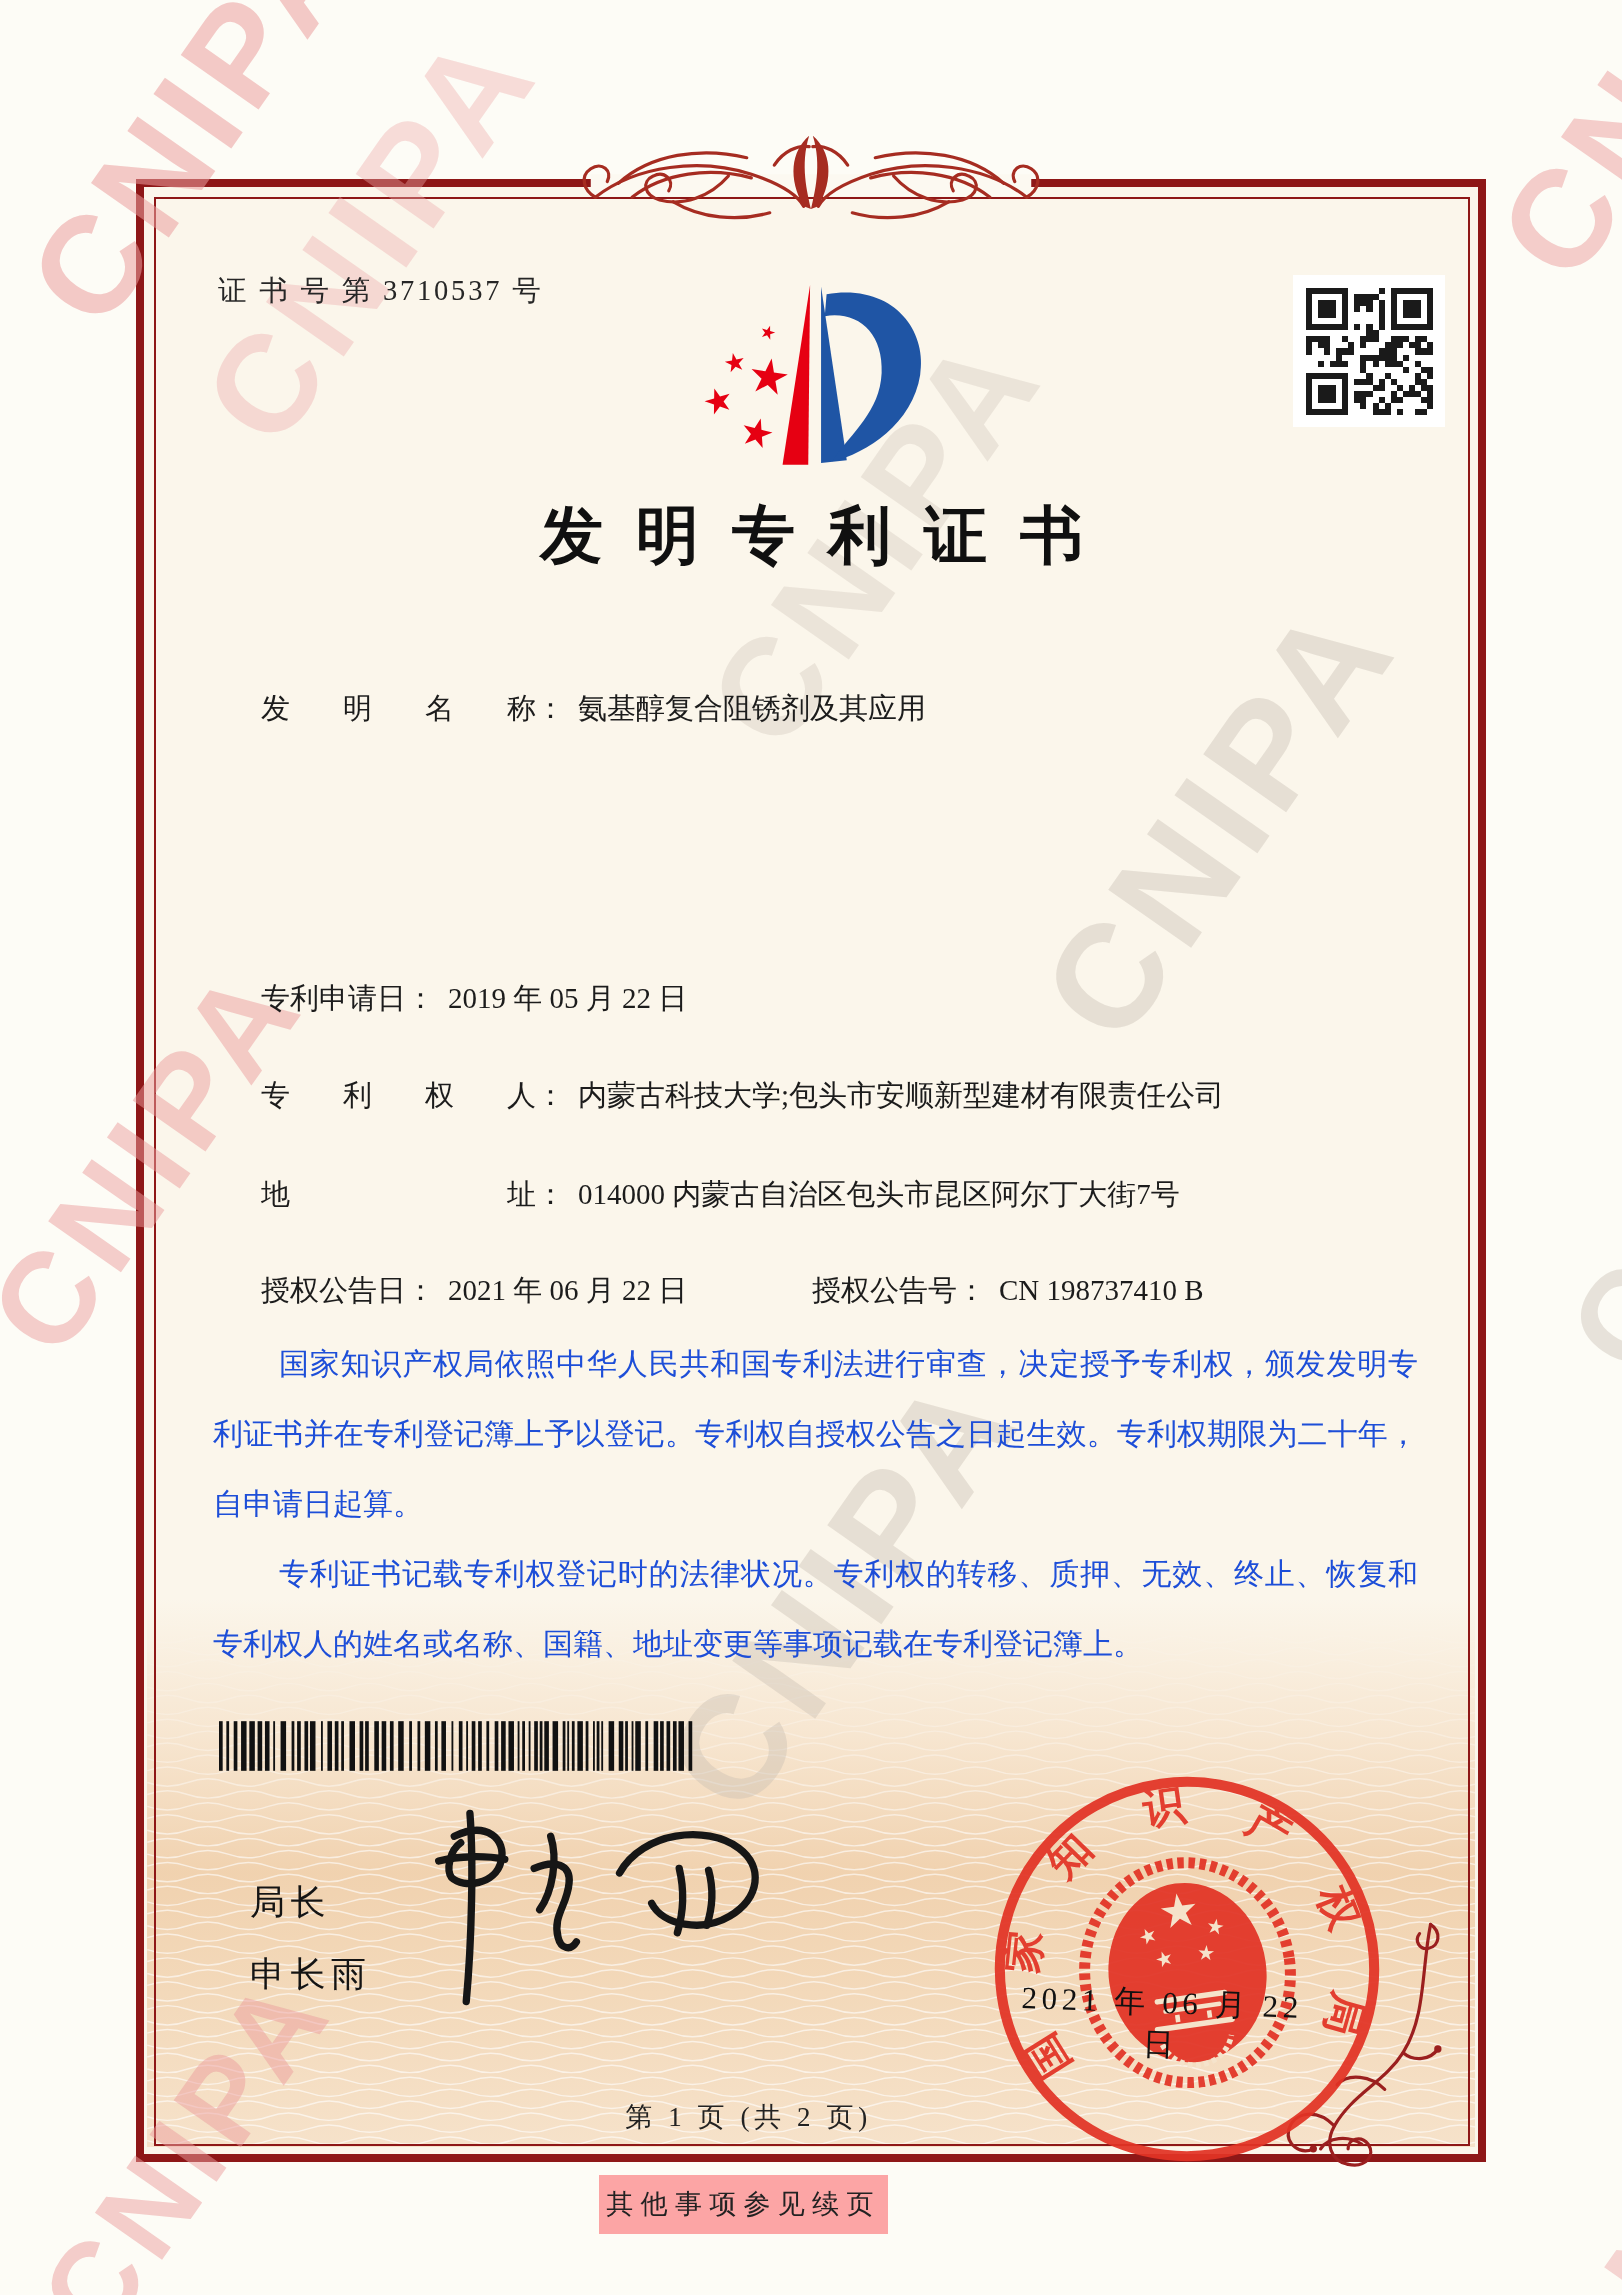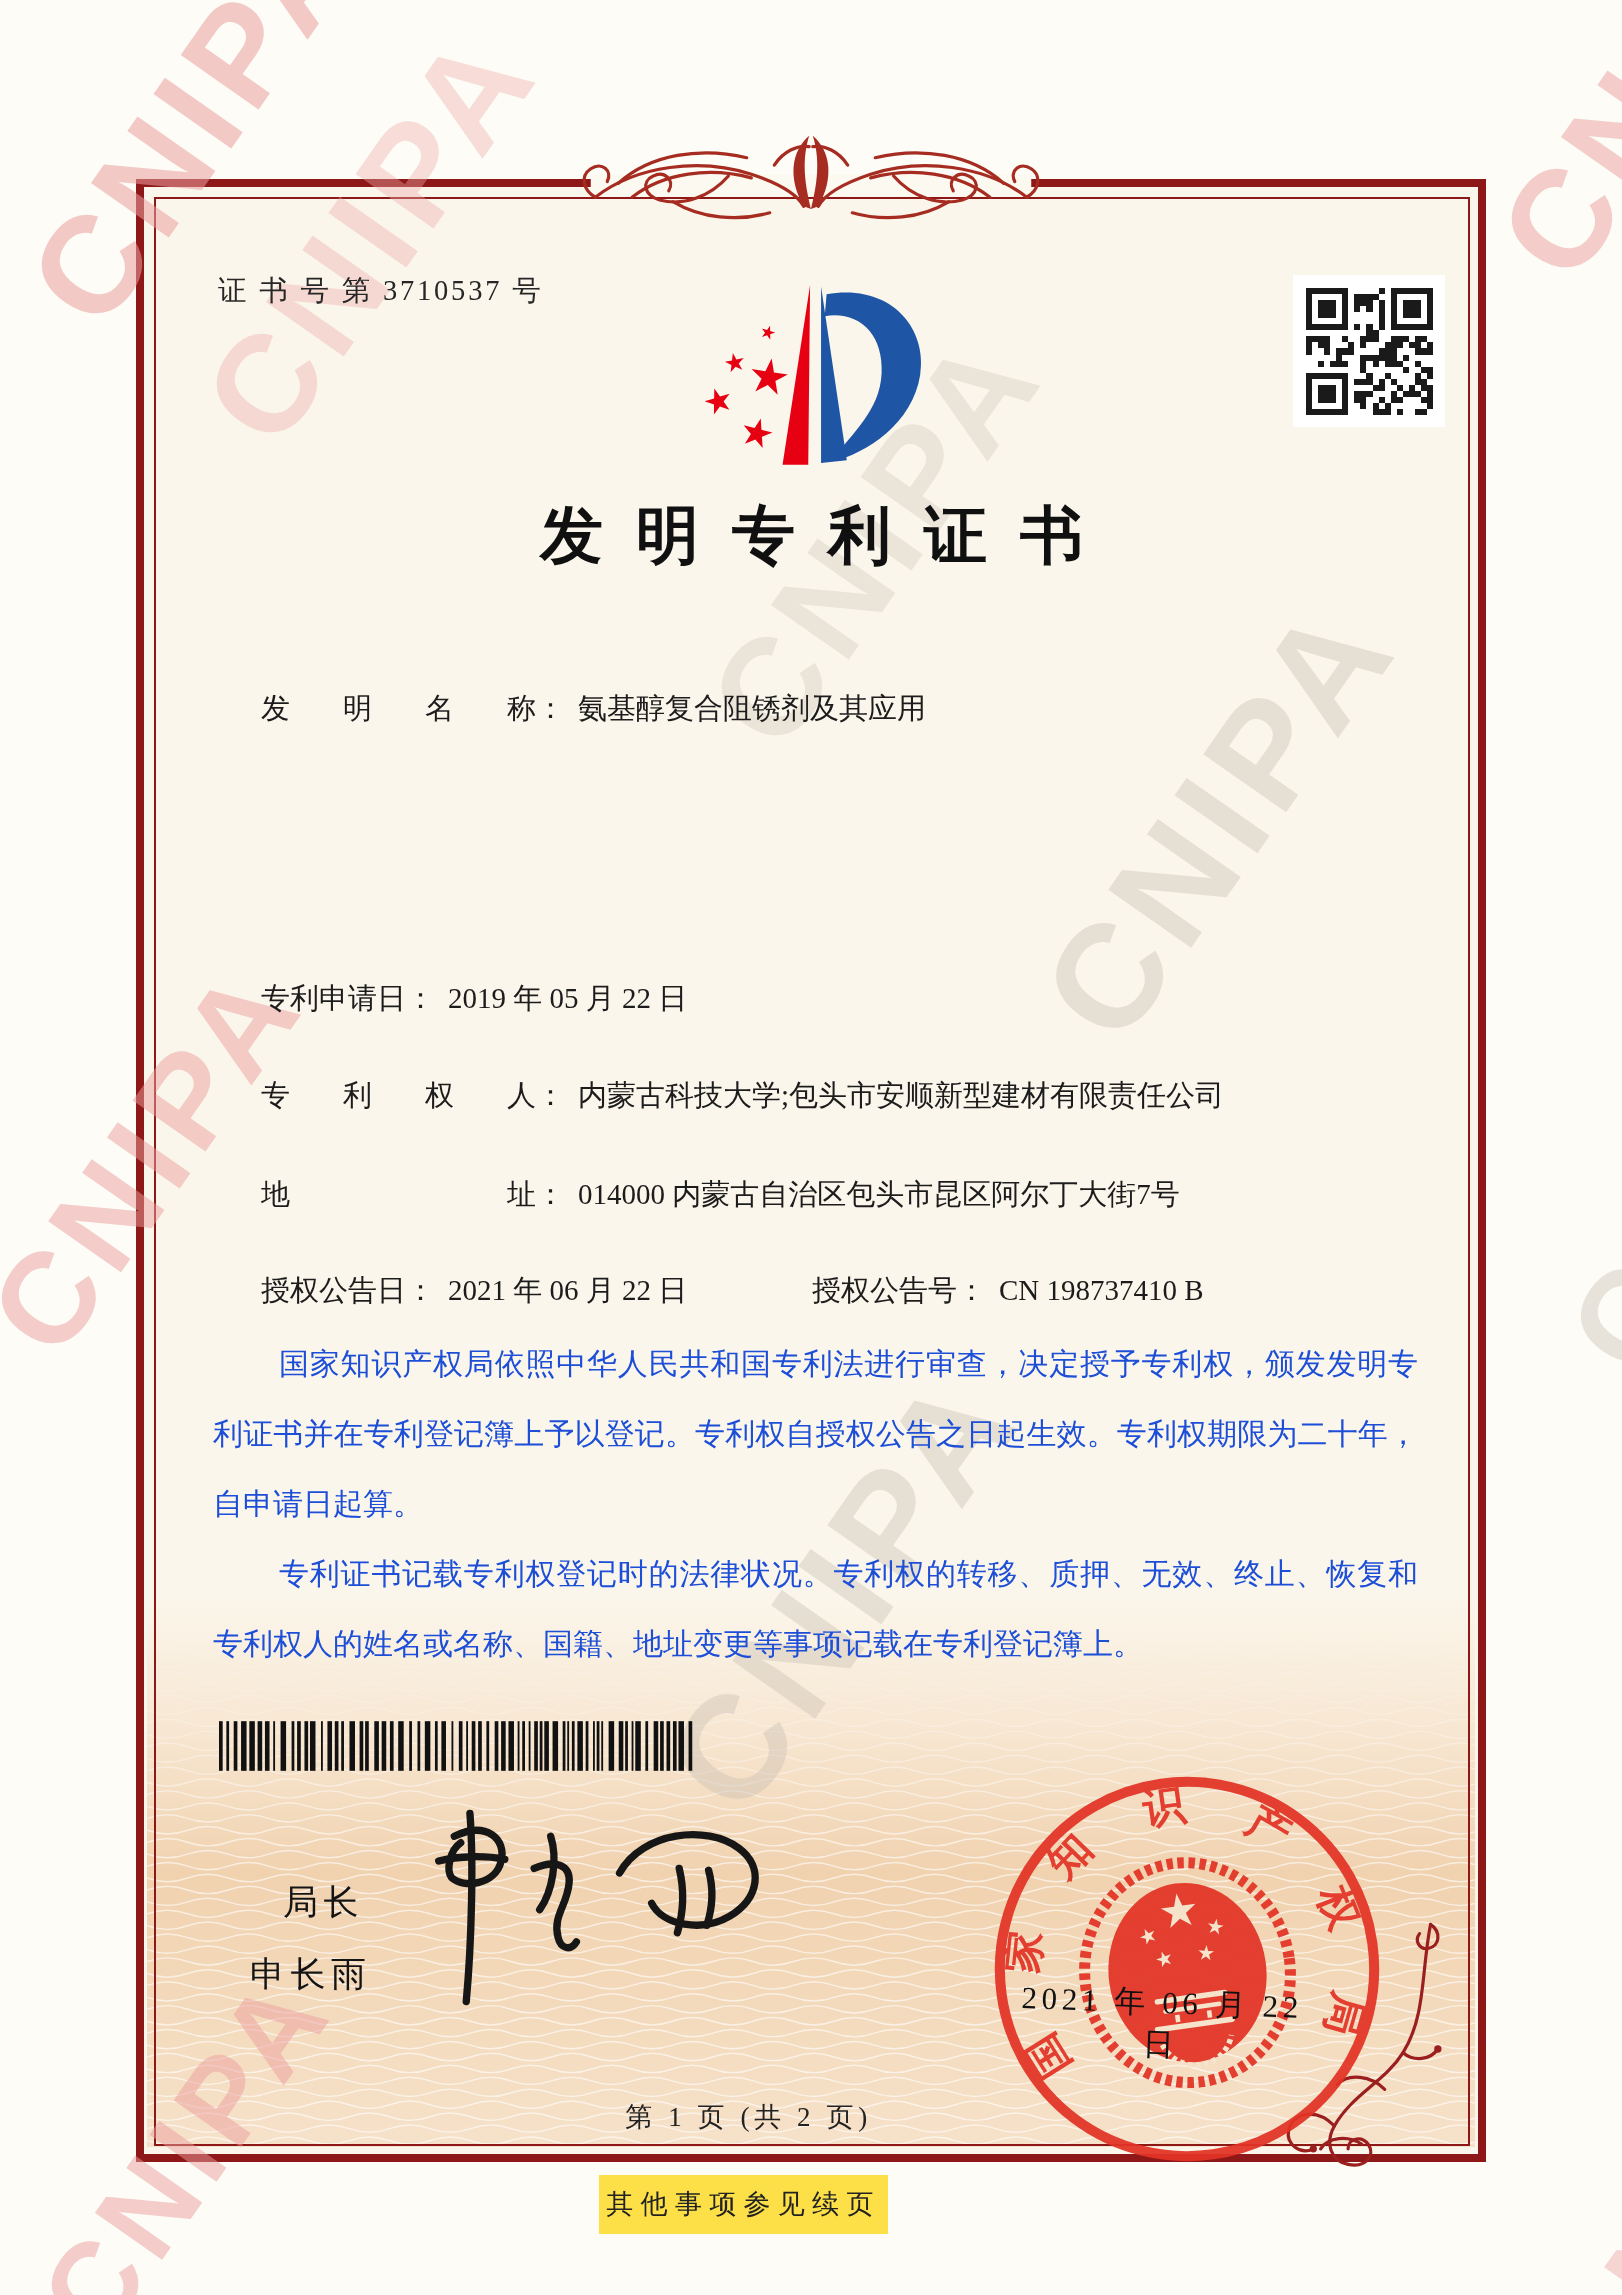--- a/index.html
+++ b/index.html
@@ -27,21 +27,21 @@
   .fcolon{display:inline-block;}
   .fvalue{display:inline-block;margin-left:13px;}
   .grant2{position:absolute;left:551px;top:0;white-space:nowrap;}
   .paras{left:213px;top:1329px;width:1205px;font-size:30px;line-height:70px;text-align:justify;color:#1d4ed8;}
   .paras p{margin:0;text-indent:2.2em;}
   .signer{left:250px;font-family:"Liberation Sans","DejaVu Sans",sans-serif;font-weight:500;
           font-size:35px;letter-spacing:5.5px;color:#141414;}
   .seal-date{left:1001px;top:1982px;width:321px;text-align:center;font-size:31px;letter-spacing:4.6px;
              color:#111;transform:rotate(2deg);z-index:12;}
   .page-note{left:73px;top:2099px;width:1351px;text-align:center;font-size:27px;letter-spacing:4.6px;color:#222;}
-  .cont-box{left:599px;top:2175px;width:289px;height:59px;background:#fde047;text-align:center;
+  .cont-box{left:599px;top:2175px;width:289px;height:59px;background:#fca5a5;text-align:center;
             line-height:59px;font-size:27px;letter-spacing:7.3px;color:#222;z-index:10;position:absolute;}
   svg{display:block;}
 </style>
 </head>
 <body>
 
 <div class="page">
 
   <div class="paper"></div>
 
@@ -472,21 +472,21 @@
       <rect x="453" y="0" width="6" height="54" fill="#111"></rect>
       <rect x="464" y="0" width="3" height="54" fill="#111"></rect>
       <rect x="473" y="0" width="5" height="54" fill="#111"></rect>
       <rect x="480" y="0" width="4" height="54" fill="#111"></rect>
       <rect x="487" y="0" width="4" height="54" fill="#111"></rect>
       <rect x="494" y="0" width="4" height="54" fill="#111"></rect>
       <rect x="500" y="0" width="6" height="54" fill="#111"></rect>
       <rect x="511" y="0" width="4" height="54" fill="#111"></rect>
     </svg>
 
-  <div class="content signer" style="top:1879px;margin-left:33px;">局长</div>
+  <div class="content signer" style="top:1879px;">局长</div>
   <div class="content signer" style="top:1951px;">申长雨</div>
 
   <svg class="content" style="left:413px;top:1804px;" width="459" height="239" viewBox="0 0 500 260">
     <g stroke="#161616" stroke-width="8" fill="none" stroke-linecap="round" stroke-linejoin="round">
       <path d="M45,35 C80,18 102,38 96,62 C90,88 55,92 42,80 C36,72 40,50 52,42"></path>
       <path d="M62,10 C66,60 64,150 58,215"></path>
       <path d="M28,62 C50,56 80,56 100,60"></path>
       <path d="M150,35 C158,60 152,95 138,115"></path>
       <path d="M132,70 C155,60 172,66 170,86 C168,110 152,122 158,145 C161,158 172,160 178,150"></path>
       <path d="M225,75 C250,30 320,22 355,48 C382,68 378,102 345,122 C315,140 272,132 260,108"></path>

